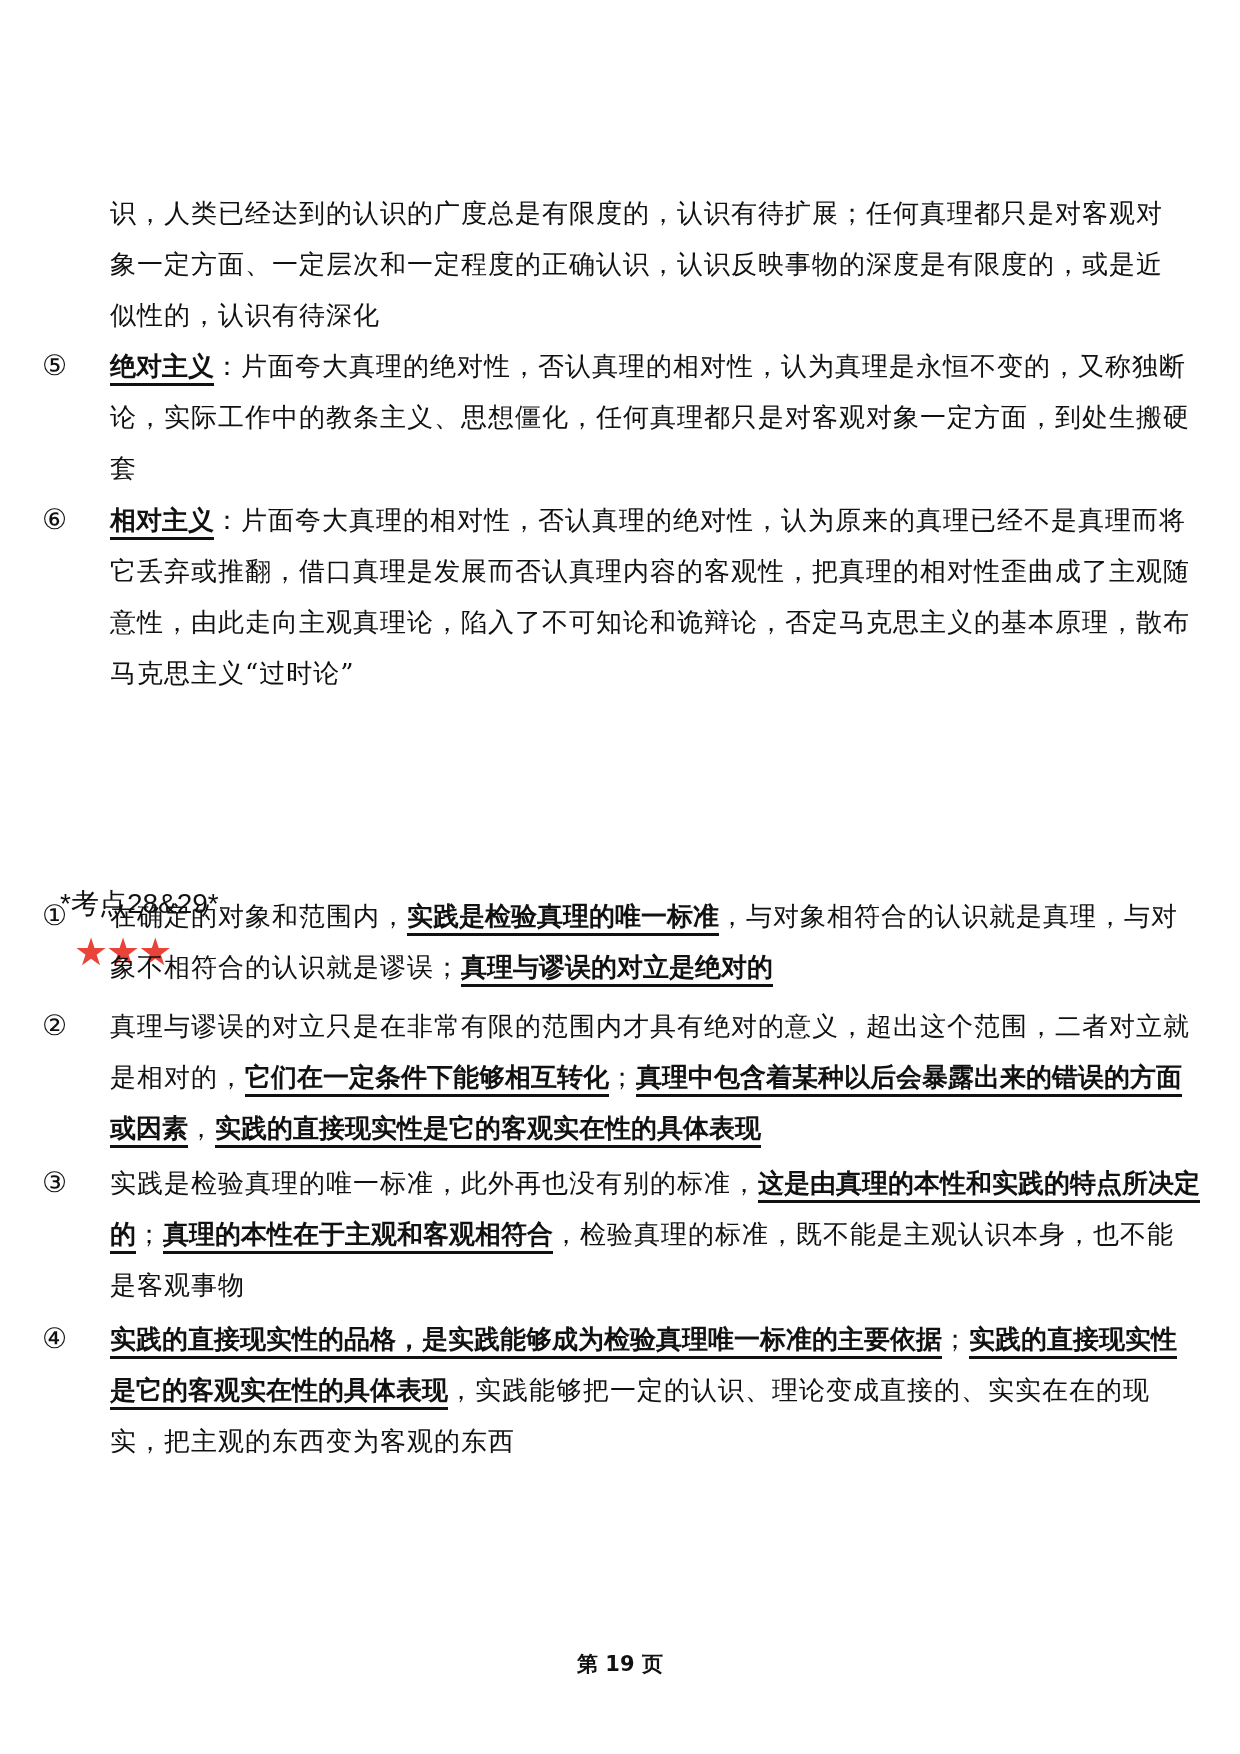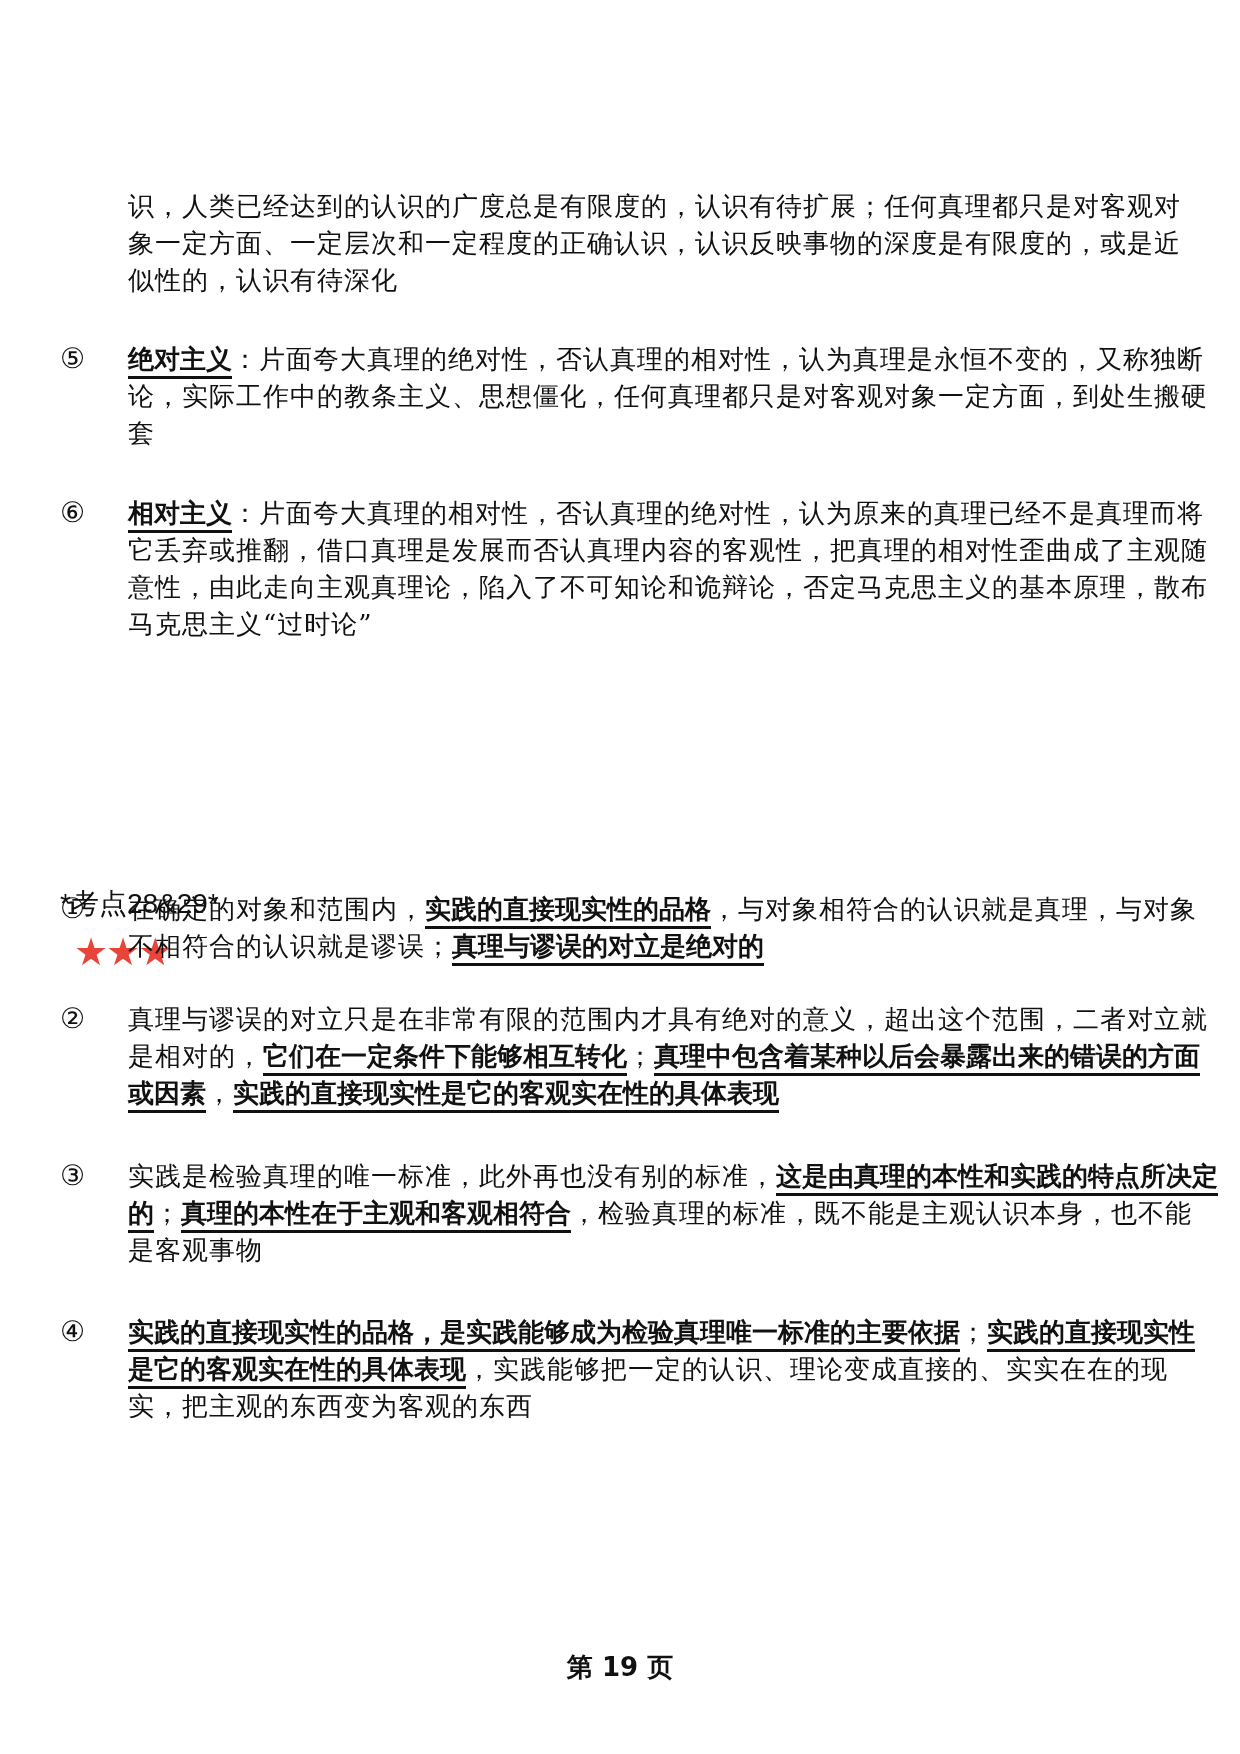--- a/index.html
+++ b/index.html
@@ -3,22 +3,22 @@
 <meta charset="utf-8">
 <style>
   html, body { margin: 0; padding: 0; background: #ffffff; }
   body {
     width: 1240px; height: 1754px; position: relative; overflow: hidden;
     font-family: "DejaVu Serif", "Liberation Serif", serif;
     color: #111111;
   }
   .page { position: absolute; left: 0; top: 0; width: 1240px; height: 1754px; }
   .para {
-    position: absolute; left: 94px; width: 1090px;
-    font-size: 26px; line-height: 37px; letter-spacing: 1px;
+    position: absolute; left: 76px; width: 1090px;
+    font-size: 26px; line-height: 51px; letter-spacing: 1px;
   }
   .para .num {
     font-family: "DejaVu Sans", "Liberation Sans", sans-serif;
     font-size: 28px; display: inline-block; width: 34px; margin-right: 0;
   }
   .indent { padding-left: 34px; text-indent: -34px; }
   .hl {
     font-family: Liberation Serif, serif;
     font-weight: bold; letter-spacing: 0;
     border-bottom: 3px solid #111; padding-bottom: 2px;
@@ -27,21 +27,21 @@
     position: absolute; left: 60px; top: 885px;
     font-family: "Liberation Sans", "DejaVu Sans", sans-serif;
     font-size: 28px; color: #111;
   }
   .stars {
     position: absolute; left: 74px; top: 930px;
     font-family: "DejaVu Sans", sans-serif; font-size: 38px; color: #e8443a; letter-spacing: -2px;
   }
   .footer {
     position: absolute; left: 0; width: 1240px; top: 1650px; text-align: center;
-    font-family: "DejaVu Sans", "Liberation Sans", sans-serif; font-weight: bold; font-size: 26px;
+    font-family: "DejaVu Sans", "Liberation Sans", sans-serif; font-weight: bold; font-size: 21px;
   }
 </style>
 </head>
 <body>
 
 <div class="page">
 
   <div class="para" style="top:188px; padding-left:34px; width:1056px;">
     <span>识，人类已经达到的认识的广度总是有限度的，认识有待扩展；任何真理都只是对客观对象一定方面、一定层次和一定程度的正确认识，认识反映事物的深度是有限度的，或是近似性的，认识有待深化</span>
   </div>
@@ -51,21 +51,21 @@
   </div>
 
   <div class="para indent" style="top:494px;">
     <span class="num">⑥</span><span class="hl">相对主义</span><span>：</span><span>片面夸大真理的相对性，否认真理的绝对性，认为原来的真理已经不是真理而将它丢弃或推翻，借口真理是发展而否认真理内容的客观性，把真理的相对性歪曲成了主观随意性，由此走向主观真理论，陷入了不可知论和诡辩论，否定马克思主义的基本原理，散布马克思主义“过时论”</span>
   </div>
 
   <div class="section-title">*考点28&amp;29*</div>
   <div class="stars">★★★</div>
 
   <div class="para indent" style="top:890px;">
-    <span class="num">①</span><span>在确定的对象和范围内，</span><span class="hl">实践的直接现实性的品格</span><span>，与对象相符合的认识就是真理，与对象不相符合的认识就是谬误；</span><span class="hl">真理与谬误的对立是绝对的</span>
+    <span class="num">①</span><span>在确定的对象和范围内，</span><span class="hl">实践是检验真理的唯一标准</span><span>，与对象相符合的认识就是真理，与对象不相符合的认识就是谬误；</span><span class="hl">真理与谬误的对立是绝对的</span>
   </div>
 
   <div class="para indent" style="top:1000px;">
     <span class="num">②</span><span>真理与谬误的对立只是在非常有限的范围内才具有绝对的意义，超出这个范围，二者对立就是相对的，</span><span class="hl">它们在一定条件下能够相互转化</span><span>；</span><span class="hl">真理中包含着某种以后会暴露出来的错误的方面或因素</span><span>，</span><span class="hl">实践的直接现实性是它的客观实在性的具体表现</span>
   </div>
 
   <div class="para indent" style="top:1157px;">
     <span class="num">③</span><span>实践是检验真理的唯一标准，此外再也没有别的标准，</span><span class="hl">这是由真理的本性和实践的特点所决定的</span><span>；</span><span class="hl">真理的本性在于主观和客观相符合</span><span>，检验真理的标准，既不能是主观认识本身，也不能是客观事物</span>
   </div>
 

